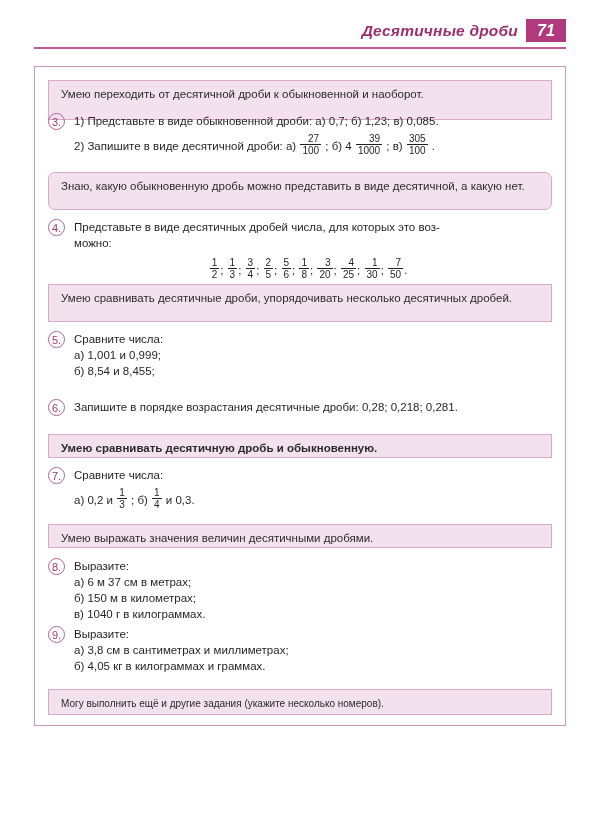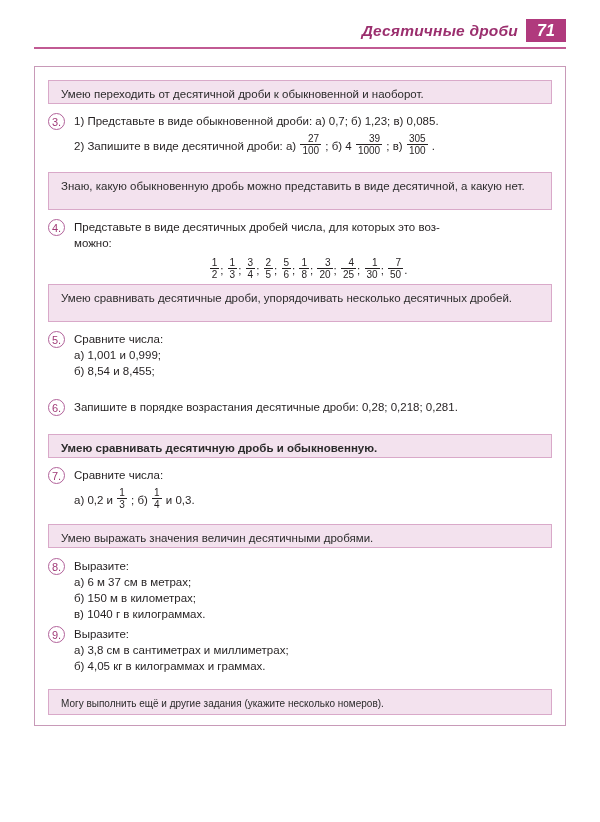--- a/index.html
+++ b/index.html
@@ -144,21 +144,21 @@
 <div class="page">
 
   <div class="header">
     <div class="header-title">Десятичные дроби</div>
     <div class="header-page-number">71</div>
     <div class="header-rule"></div>
   </div>
 
   <div class="frame"></div>
 
-  <div class="bar" style="left:48px; top:80px; width:504px; height:24px;">Умею переходить от десятичной дроби к обыкновенной и наоборот.</div>
+  <div class="bar" style="left:48px; top:80px; width:504px; height:40px;">Умею переходить от десятичной дроби к обыкновенной и наоборот.</div>
 
   <div class="task" style="left:48px; top:113px; width:504px;">
     <div class="task-num">3.</div>
     <div class="task-body">
       <span class="ln">1) Представьте в виде обыкновенной дроби: а) 0,7; б) 1,23; в) 0,085.</span>
       <span class="ln" style="margin-top:4px;">
         <span>2) Запишите в виде десятичной дроби: а)</span>
         <span class="frac">
           <span class="num">27</span>
           <span class="den">100</span>
@@ -171,21 +171,21 @@
         <span>; в)</span>
         <span class="frac">
           <span class="num">305</span>
           <span class="den">100</span>
         </span>
         <span>.</span>
       </span>
     </div>
   </div>
 
-  <div class="bar" style="left:48px; top:172px; width:504px; height:38px;">Знаю, какую обыкновенную дробь можно представить в виде десятичной, а какую нет.</div>
+  <div class="bar" style="left:48px; top:172px; width:504px; height:38px;border-radius:7px;">Знаю, какую обыкновенную дробь можно представить в виде десятичной, а какую нет.</div>
 
   <div class="task" style="left:48px; top:219px; width:504px;">
     <div class="task-num">4.</div>
     <div class="task-body">
       <span class="ln">Представьте в виде десятичных дробей числа, для которых это воз-</span>
       <span class="ln">можно:</span>
       <div class="center-line" style="margin-top:6px; margin-left:-10px;">
         <span class="frac"><span class="num">1</span><span class="den">2</span></span><span>;</span>
         <span class="frac"><span class="num">1</span><span class="den">3</span></span><span>;</span>
         <span class="frac"><span class="num">3</span><span class="den">4</span></span><span>;</span>

